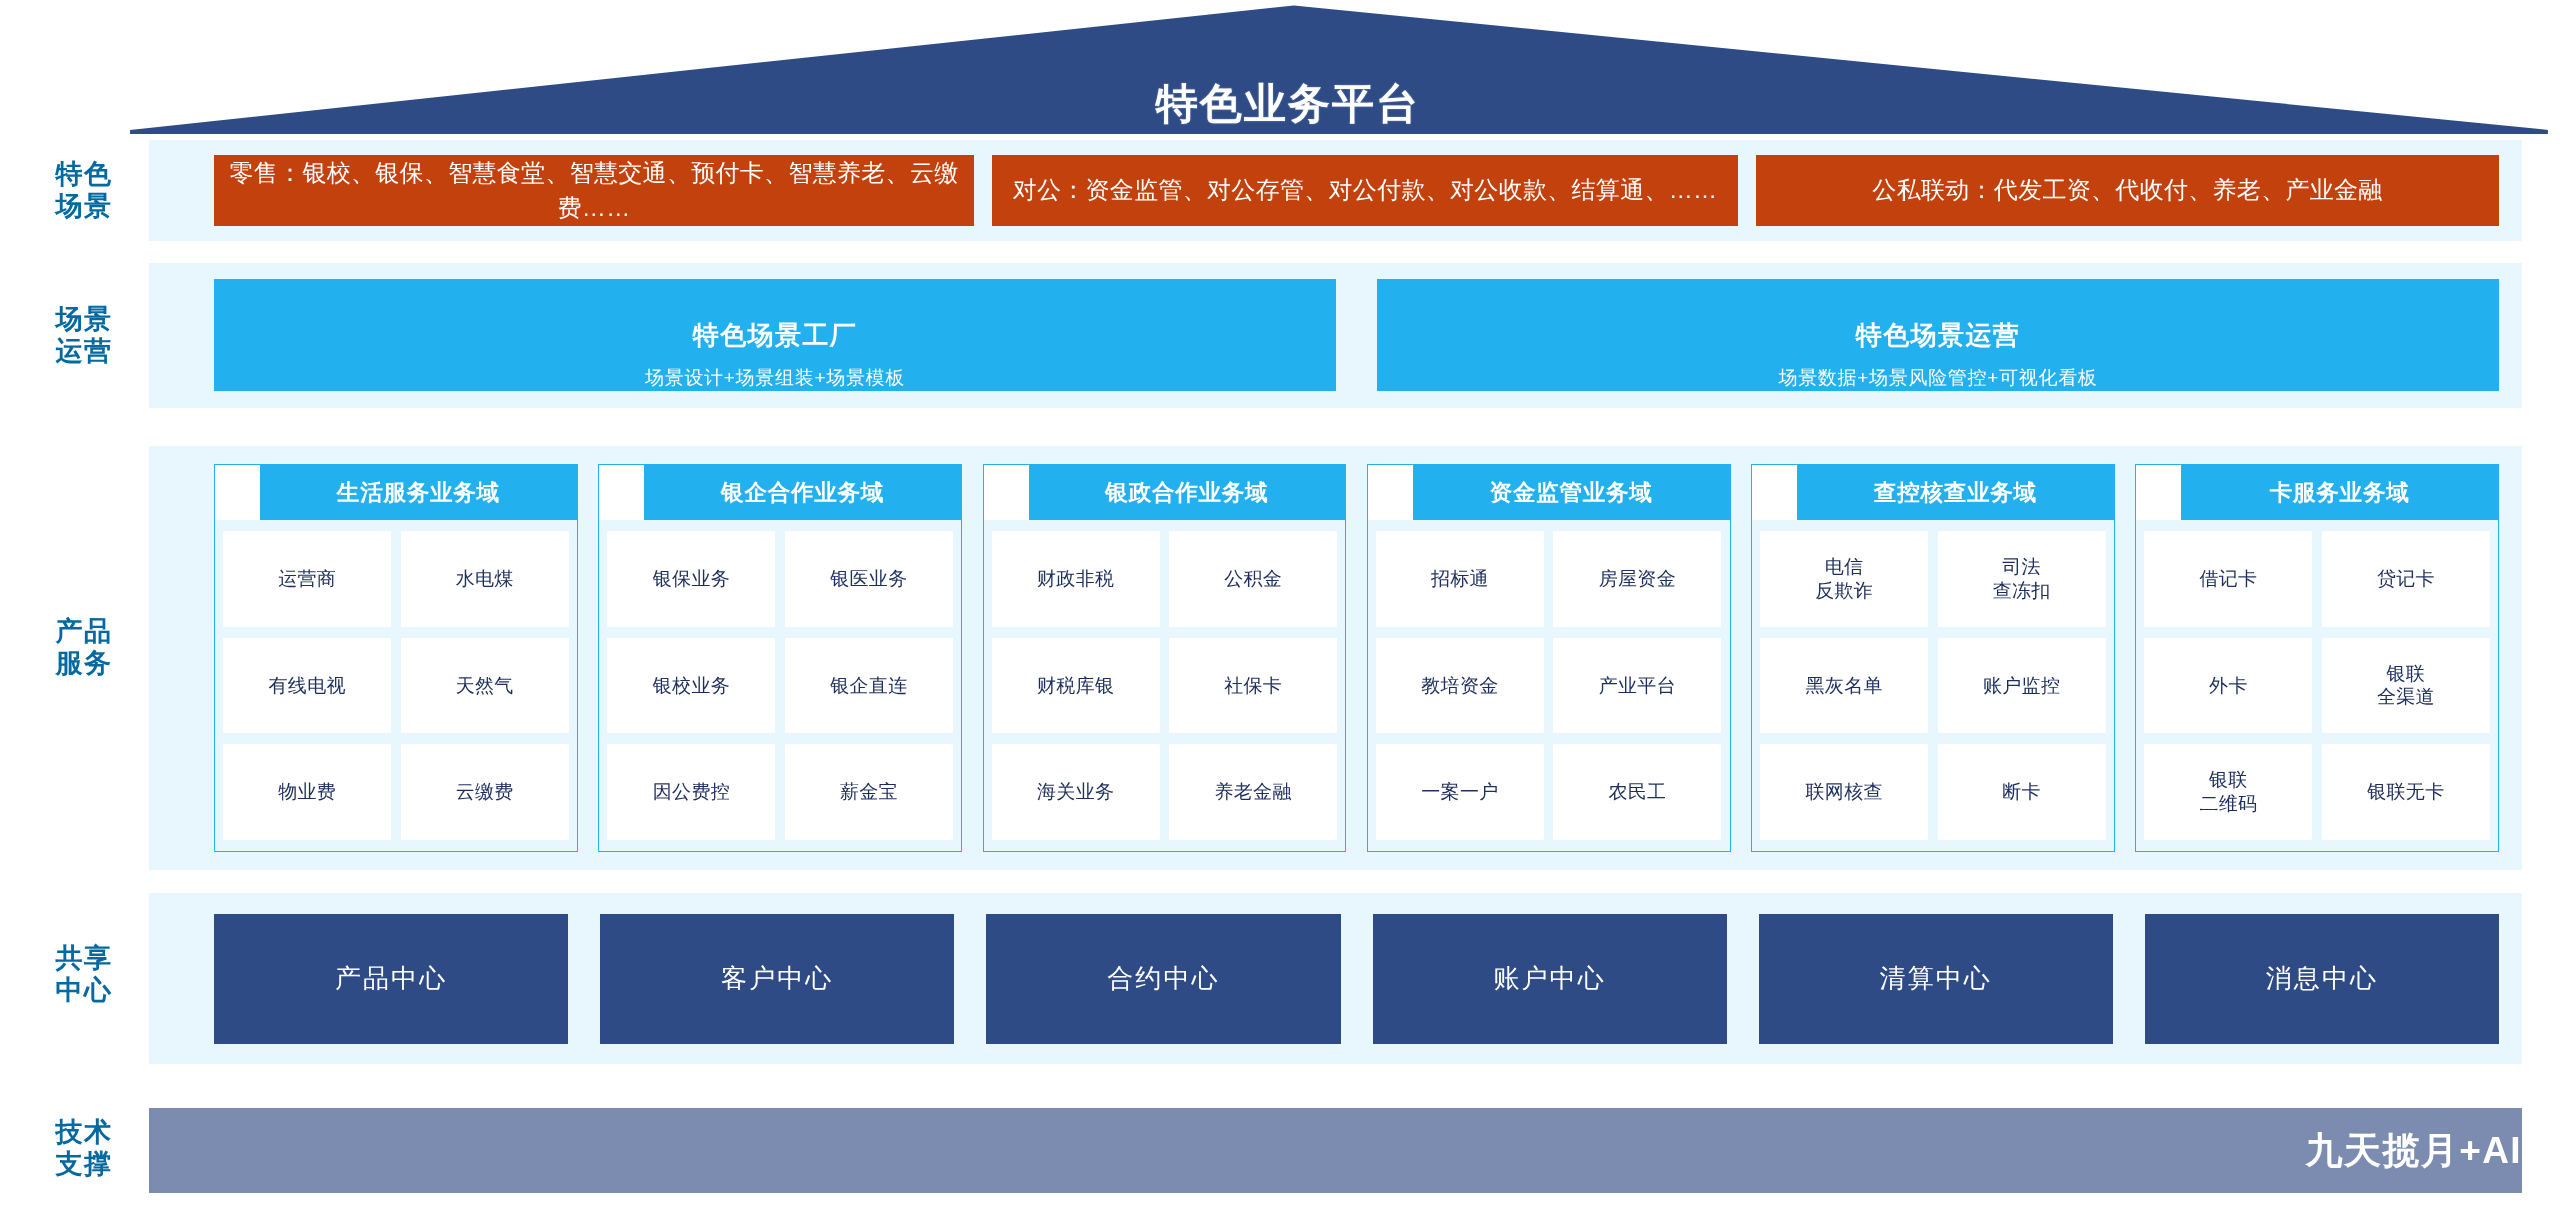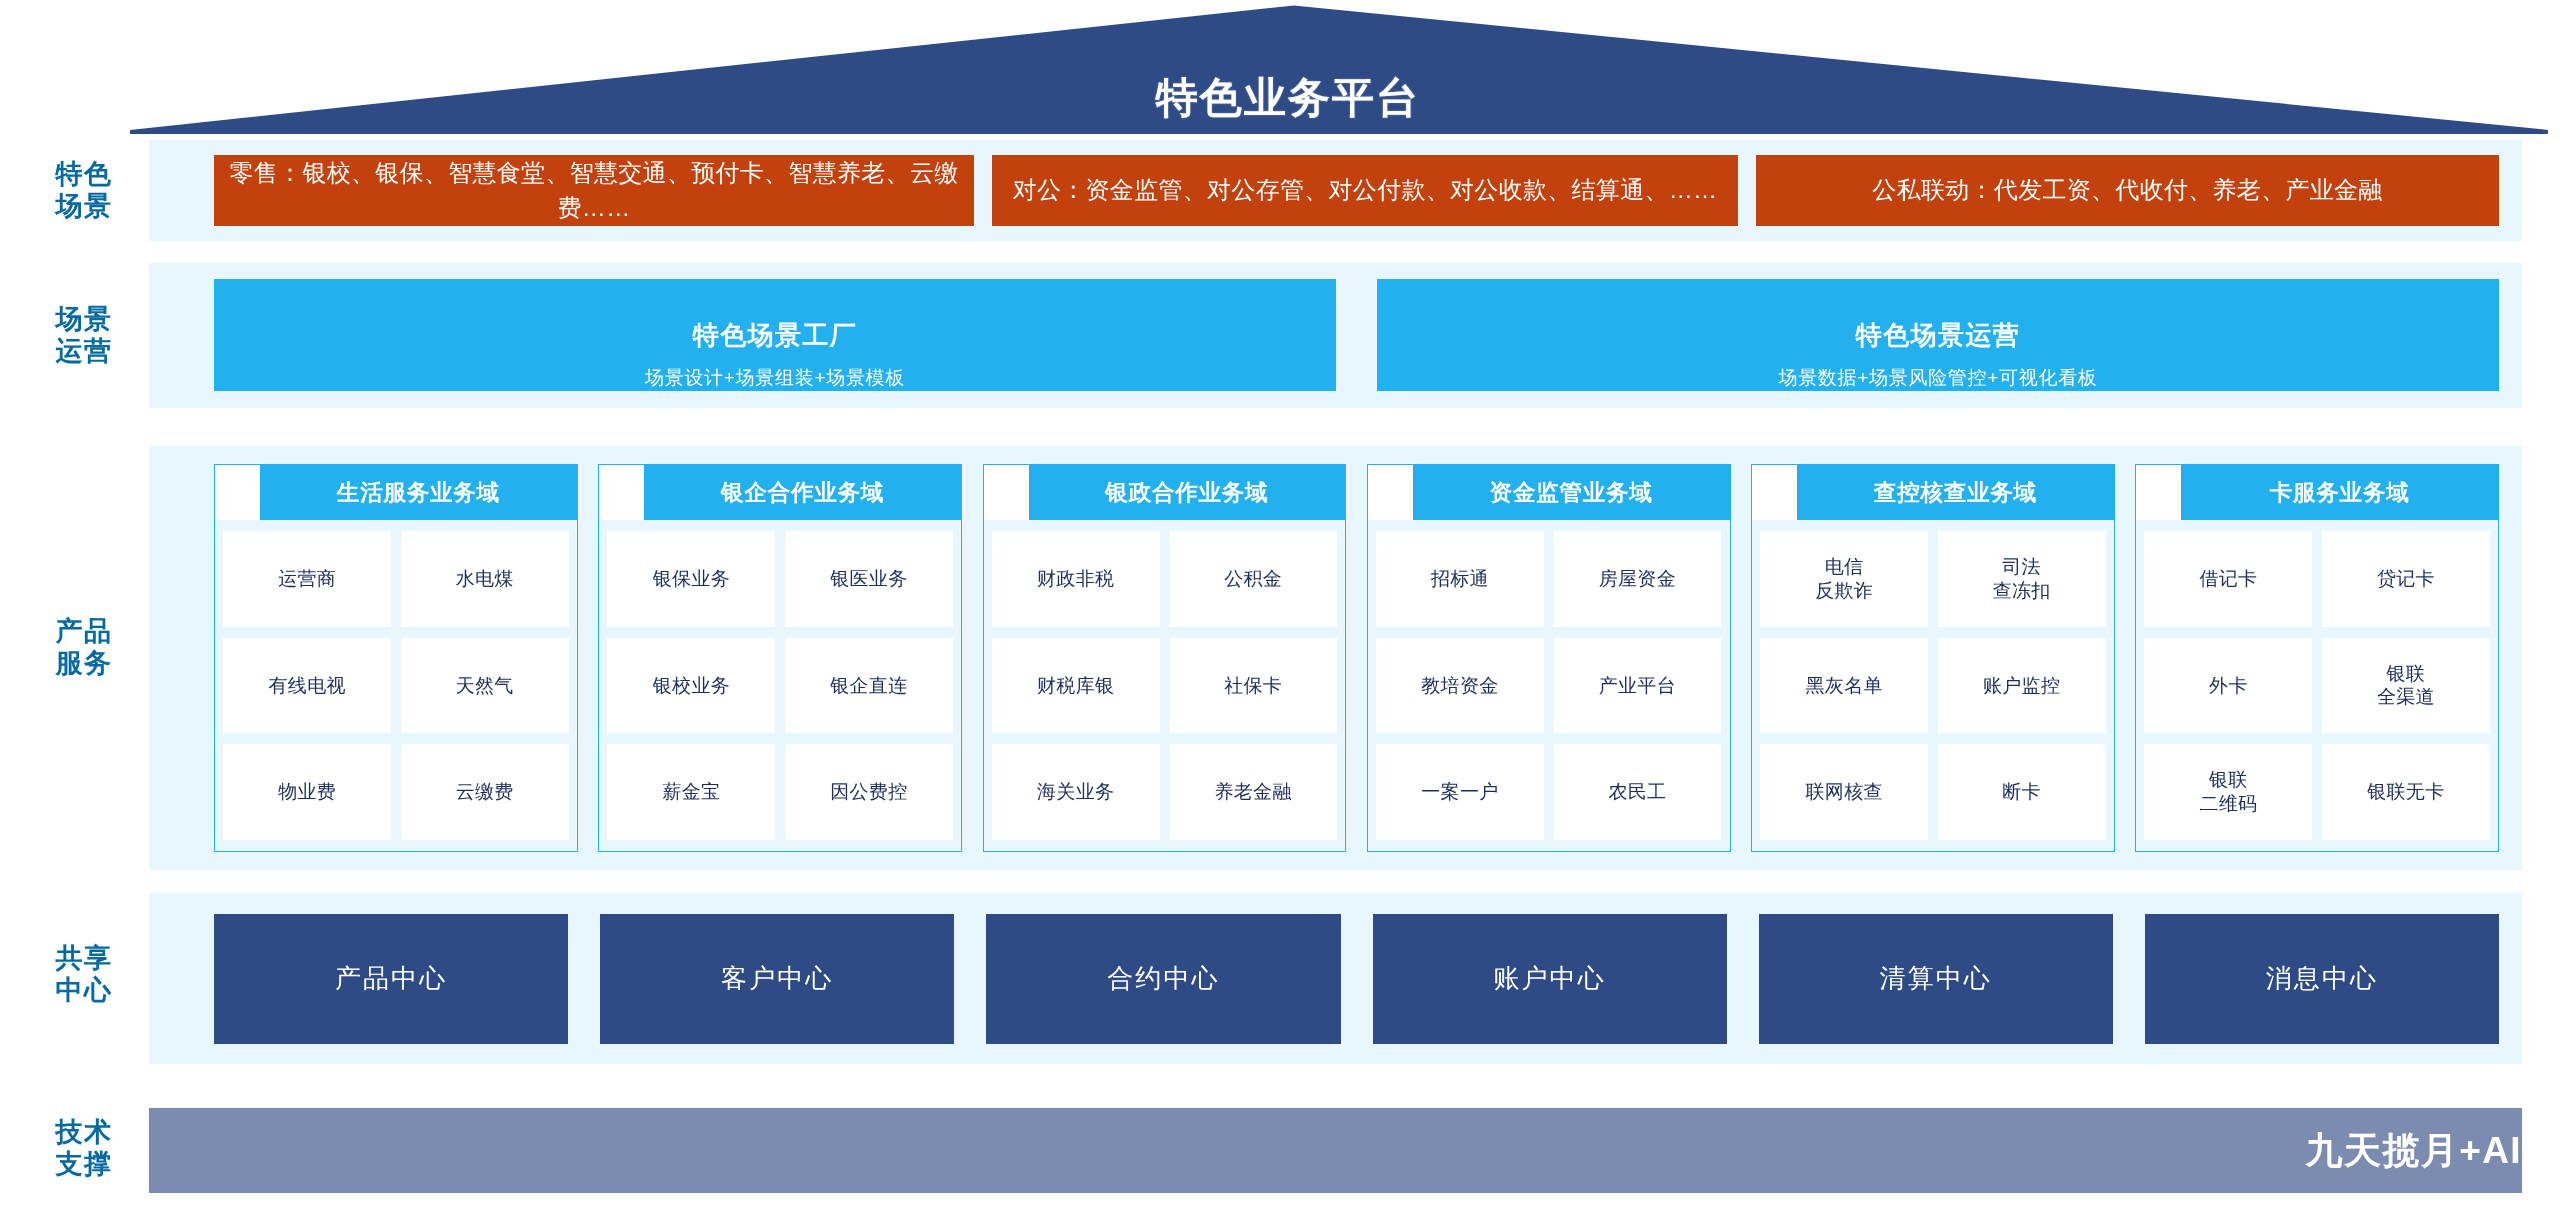--- a/index.html
+++ b/index.html
@@ -7,21 +7,21 @@
     width:2576px;height:1232px;position:relative;overflow:hidden;
     font-family:"Liberation Sans","DejaVu Sans",sans-serif;
     color:#1d2d5c;
   }
   
   .roof-wrap{position:absolute;left:0;top:0;width:2576px;height:134px;}
   .roof-svg{display:block;width:2576px;height:134px;}
   .roof-title{
     position:absolute;left:0;top:0;width:2576px;height:134px;
     display:flex;align-items:flex-end;justify-content:center;
-    padding-bottom:8px;box-sizing:border-box;
+    padding-bottom:2px;box-sizing:border-box;
     font-size:42px;font-weight:bold;color:#ffffff;letter-spacing:2.1px;
     text-shadow:0 0 2.1px rgba(255,255,255,.35);
   }
   
   .row-label{
     position:absolute;left:26px;width:116px;text-align:center;
     font-size:27px;font-weight:bold;color:#0369a1;line-height:1.18;
     letter-spacing:1.4px;
   }
   
@@ -164,22 +164,22 @@
       </div>
     </div>
 
     <div class="domain-card">
       <div class="domain-head">银企合作业务域</div>
       <div class="domain-body">
         <div class="tile">银保业务</div>
         <div class="tile">银医业务</div>
         <div class="tile">银校业务</div>
         <div class="tile">银企直连</div>
+        <div class="tile">因公费控</div>
         <div class="tile">薪金宝</div>
-        <div class="tile">因公费控</div>
       </div>
     </div>
 
     <div class="domain-card">
       <div class="domain-head">银政合作业务域</div>
       <div class="domain-body">
         <div class="tile">财政非税</div>
         <div class="tile">公积金</div>
         <div class="tile">财税库银</div>
         <div class="tile">社保卡</div>

